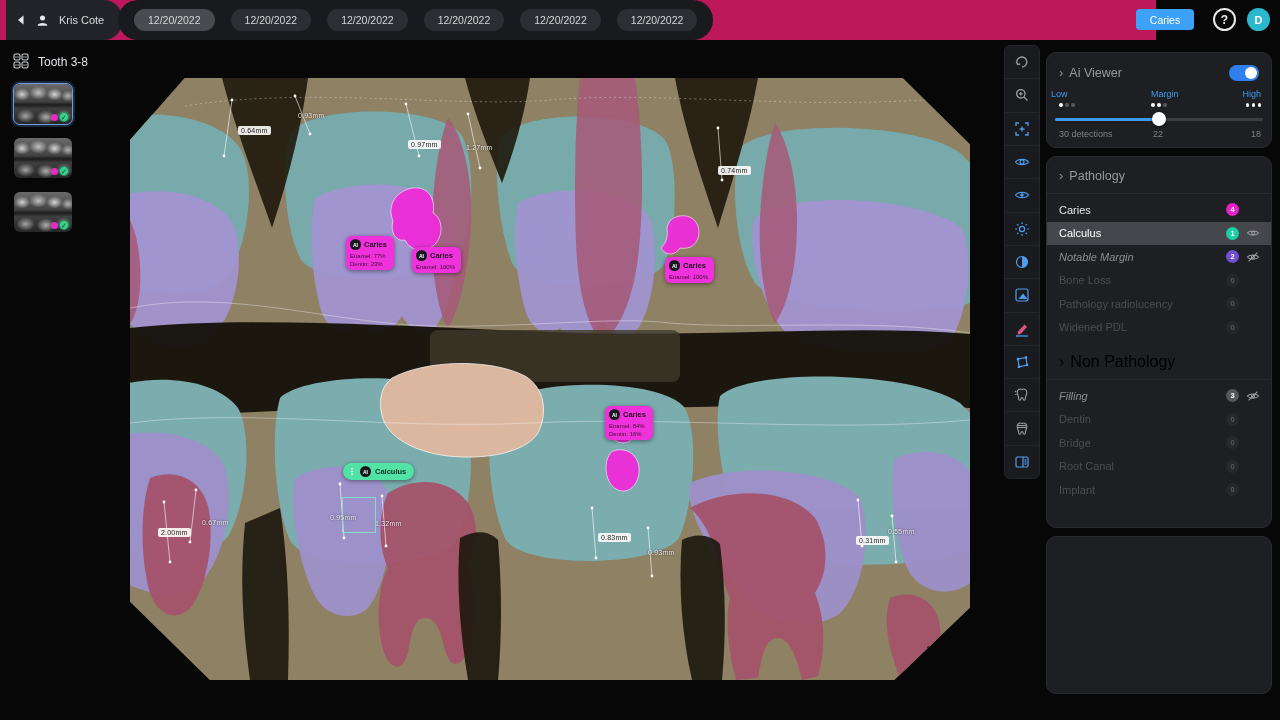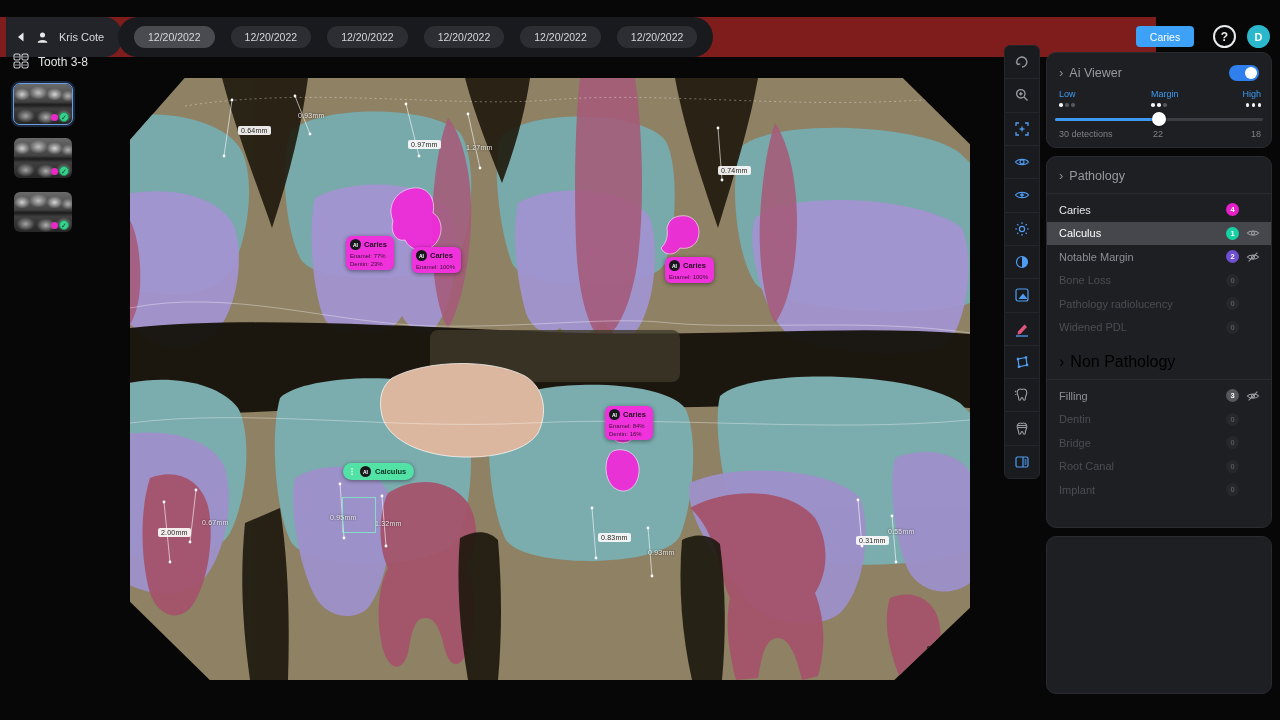--- a/index.html
+++ b/index.html
@@ -1,20 +1,20 @@
 <!DOCTYPE html>
 <html><head>
 <meta charset="utf-8">
 <style>
   * { margin:0; padding:0; box-sizing:border-box; }
   html,body { width:1280px; height:720px; background:#070708; overflow:hidden;
     font-family:"Liberation Sans", sans-serif; -webkit-font-smoothing:antialiased; }
 
   
-  .topbar { position:absolute; left:0; top:17px; width:1156px; height:40px; background:#7f1d1d; }
+  .topbar { position:absolute; left:0; top:0; width:1156px; height:40px; background:#be185d; }
   .user-chip { position:absolute; left:6px; top:0; height:40px; padding:0 18px 0 10px;
     background:#232429; border-radius:0 18px 18px 0; display:flex; align-items:center; gap:9px; cursor:pointer; }
   .back-ic { width:10px; height:10px; color:#e7e8ea; display:flex; align-items:center; }
   .person-ic { width:15px; height:15px; color:#e7e8ea; }
   .user-name { font-size:11px; color:#d8d9db; white-space:nowrap; }
   .date-strip { position:absolute; left:118px; top:0; height:40px; padding:0 16px;
     background:#191a1e; border-radius:20px; display:flex; align-items:center; gap:16px; }
   .date-pill { font-size:10.5px; color:#d4d5d8; background:#2d2e33; border-radius:12px;
     padding:5px 14px; cursor:pointer; white-space:nowrap; }
   .date-pill.sel { background:#4a4b50; }
@@ -96,21 +96,21 @@
   .slider .fill { position:absolute; left:0; top:5px; height:3px; border-radius:2px; background:#3d9af0; }
   .slider .thumb { position:absolute; top:-1px; width:14px; height:14px; border-radius:50%; background:#fff;
     box-shadow:0 1px 3px rgba(0,0,0,.5); }
   .cnt { position:absolute; font-size:9px; color:#7d8085; }
   .divider { height:1px; background:#2a2b30; margin:0 0 4px 0; }
   .prow { display:flex; align-items:center; height:23.5px; padding:0 10px 0 12px; cursor:pointer; }
   .prow .lbl { flex:1; font-size:11px; }
   .prow.active .lbl { color:#e4e5e7; }
   .prow.selected { background:#46474c; }
   .prow.selected .lbl { color:#fff; }
-  .prow.muted .lbl { color:#8b8e93; }
+  .prow.muted .lbl { color:#8b8e93;font-style:italic; }
   .prow.disabled .lbl { color:#4b4d52; }
   .badge { width:13px; height:13px; border-radius:50%; color:#fff; font-size:7.5px; font-weight:bold;
     display:flex; align-items:center; justify-content:center; flex:0 0 auto; }
   .badge.dim { background:#27282c; color:#54565b; }
   .eye { width:16px; margin-left:6px; color:#9a9da1; display:flex; justify-content:center; cursor:pointer; }
   .eye.none { visibility:hidden; }
   .sec-hd { display:flex; align-items:center; gap:6px; padding:14px 12px 8px 12px; }
 </style>
 </head>
 <body>
@@ -457,21 +457,21 @@
 </div>
 
 <div class="card" style="top:52px;height:96px;">
   <div class="card-hd">
     <span class="chev">›</span>
     <span class="t">Ai Viewer</span>
     <div class="toggle">
         <span class="knob"></span>
       </div>
   </div>
-  <span class="lvl" style="left:12px;top:36px;text-align:center;">Low</span>
+  <span class="lvl" style="left:4px;top:36px;text-align:center;">Low</span>
   <span class="lvl" style="left:104px;top:36px;">Margin</span>
   <span class="lvl" style="right:10px;top:36px;">High</span>
   <span class="dots" style="left:12px;top:50px;">
       <i class="on"></i>
       <i></i>
       <i></i>
     </span>
   <span class="dots" style="left:104px;top:50px;">
       <i class="on"></i>
       <i class="on"></i>

